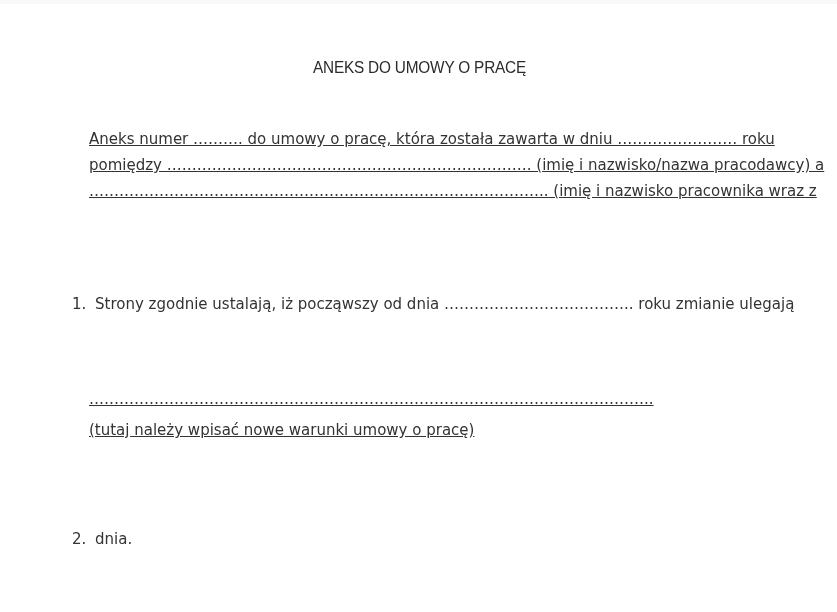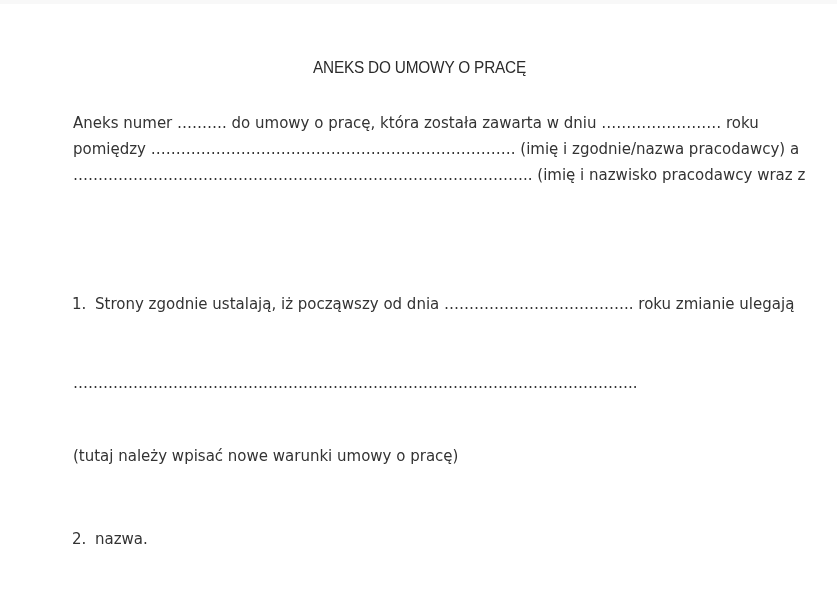--- a/index.html
+++ b/index.html
@@ -40,22 +40,23 @@
       transform: scaleX(0.96);
       color: #2b2b2b;
       margin: 0;
       font-weight: normal;
     }
     .para {
       position: absolute;
       left: 0;
       font-size: 15px;
       line-height: 26px;
-      margin: 1px;
+      margin: 17px;
       white-space: nowrap;
+      text-decoration: underline;
     }
     .line {
       display: block;
       height: 26px;
     }
     .intro { top: 109px; }
     .item {
       position: absolute;
       left: 0;
       font-size: 15px;
@@ -68,48 +69,48 @@
       top: 0;
     }
     .item .body {
       position: absolute;
       left: 23px;
       top: 0;
     }
     .item1 { top: 291px; }
     .item2 { top: 526px; }
     .fill-line { top: 369px; }
-    .note { top: 442px; }
+    .note { top: 400px; }
   </style>
 </head>
 <body>
 
 <div class="top-strip"></div>
 
 <div class="doc">
 
   <h1 class="title">ANEKS DO UMOWY O PRACĘ</h1>
 
   <p class="para intro">
     <span class="line">Aneks numer ………. do umowy o pracę, która została zawarta w dniu …………………… roku</span>
-    <span class="line">pomiędzy ………………………………………………………………. (imię i zgodnie/nazwa pracodawcy) a</span>
-    <span class="line">……………………………………………………………………………….. (imię i nazwisko pracodawcy wraz z</span>
+    <span class="line">pomiędzy ………………………………………………………………. (imię i nazwisko/nazwa pracodawcy) a</span>
+    <span class="line">……………………………………………………………………………….. (imię i nazwisko pracownika wraz z</span>
   </p>
 
   <div class="item item1">
     <span class="num">1.</span>
     <span class="body">
       <span class="line">Strony zgodnie ustalają, iż począwszy od dnia ……………………………….. roku zmianie ulegają</span>
     </span>
   </div>
 
   <p class="para fill-line">…………………………………………………………………………………………………..</p>
 
   <p class="para note">(tutaj należy wpisać nowe warunki umowy o pracę)</p>
 
   <div class="item item2">
     <span class="num">2.</span>
     <span class="body">
-      <span class="line">nazwa.</span>
+      <span class="line">dnia.</span>
     </span>
   </div>
 
 </div>
 
 </body></html>

